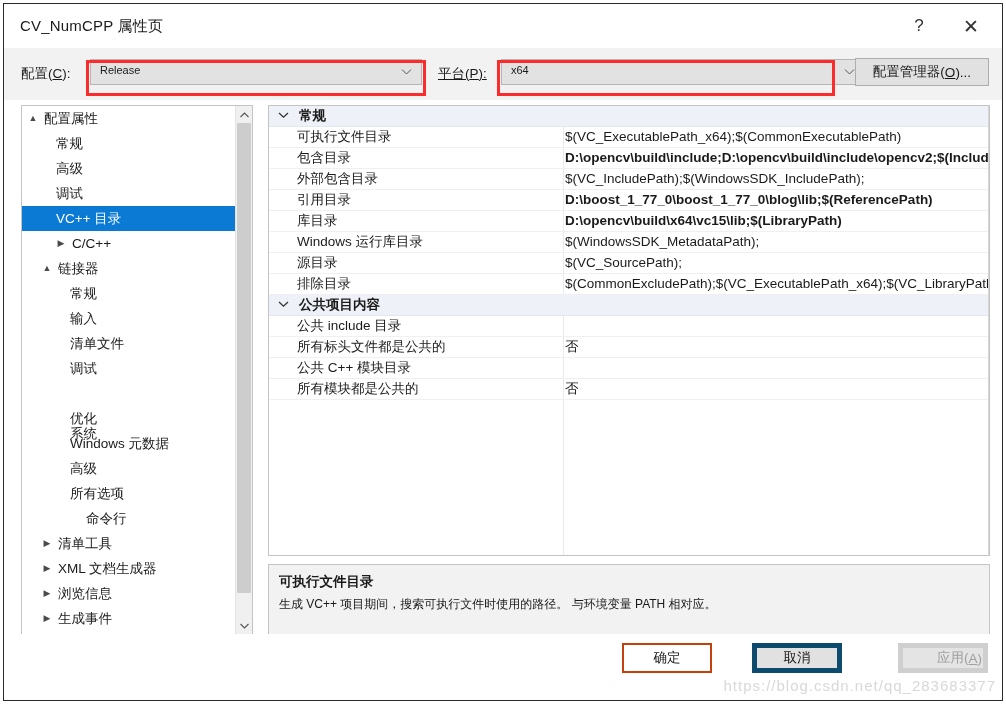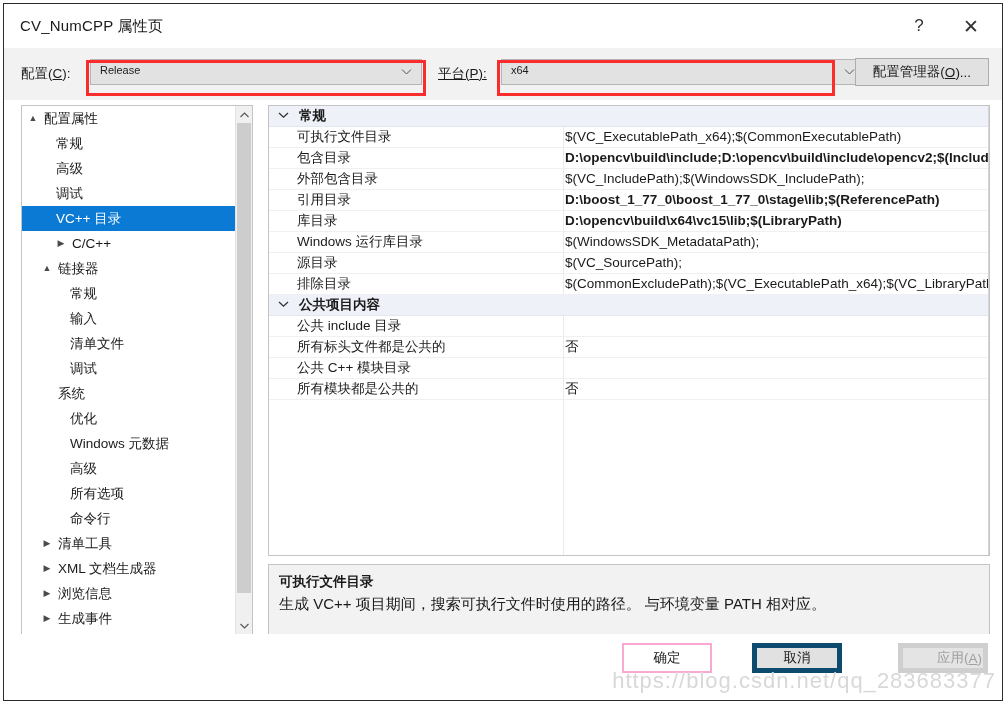--- a/index.html
+++ b/index.html
@@ -143,38 +143,38 @@
   
   #desc-panel{
     position:absolute;left:264px;top:560px;width:722px;height:71px;
     border:1px solid #c4c4c4;background:#f2f2f2;box-sizing:border-box;
   }
   #desc-title{
     position:absolute;left:10px;top:8px;font-size:13.5px;font-weight:bold;color:#1a1a1a;
   }
   #desc-body{
     position:absolute;left:10px;top:30px;right:10px;
-    font-size:15px;color:#1a1a1a;line-height:18px;
+    font-size:12px;color:#1a1a1a;line-height:18px;
   }
   
   #footer{position:absolute;left:0;right:0;bottom:0;height:66px;background:#ffffff;}
   .fbtn{
     position:absolute;top:9px;height:30px;width:90px;
     background:#e1e1e1;border:5px solid #0c4a6e;box-sizing:border-box;
     font-size:13.5px;color:#1a1a1a;
     display:flex;align-items:center;justify-content:center;
     font-family:"Liberation Sans",sans-serif;
   }
-  #ok-btn{right:290px;background:#ffffff;border:2px solid #f9a8d4;}
+  #ok-btn{right:290px;background:#ffffff;border:2px solid #c2410c;}
   #cancel-btn{right:160px;}
   #apply-btn{right:14px;color:#a0a0a0;border-color:#cfcfcf;background:#e4e4e4;padding-left:33px;}
   
   #watermark{
     position:absolute;left:0;right:6px;bottom:6px;text-align:right;
-    font-size:22px;color:#d8d8d8;letter-spacing:1px;
+    font-size:15px;color:#d8d8d8;letter-spacing:1px;
     font-family:"Liberation Sans",sans-serif;
     pointer-events:none;
   }
 </style>
 </head>
 <body>
 
 <div id="dialog">
 
   <div id="titlebar">
@@ -249,36 +249,36 @@
         <div class="tnode">
           <span class="tlabel" style="left: 48px;">输入</span>
         </div>
         <div class="tnode">
           <span class="tlabel" style="left: 48px;">清单文件</span>
         </div>
         <div class="tnode">
           <span class="tlabel" style="left: 48px;">调试</span>
         </div>
         <div class="tnode">
-          <span class="tlabel" style="left: 36px;">系统</span>
+          <span class="tlabel" style="left: 48px; margin-top: 40px;">系统</span>
         </div>
         <div class="tnode">
           <span class="tlabel" style="left: 48px;">优化</span>
         </div>
         <div class="tnode">
           <span class="tlabel" style="left: 48px;">Windows 元数据</span>
         </div>
         <div class="tnode">
           <span class="tlabel" style="left: 48px;">高级</span>
         </div>
         <div class="tnode">
           <span class="tlabel" style="left: 48px;">所有选项</span>
         </div>
         <div class="tnode">
-          <span class="tlabel" style="left: 48px;">命令行</span>
+          <span class="tlabel" style="left: 64px;">命令行</span>
         </div>
         <div class="tnode">
           <span class="glyph" style="left: 19px;">▶</span>
           <span class="tlabel" style="left: 36px;">清单工具</span>
         </div>
         <div class="tnode">
           <span class="glyph" style="left: 19px;">▶</span>
           <span class="tlabel" style="left: 36px;">XML 文档生成器</span>
         </div>
         <div class="tnode">
@@ -322,21 +322,21 @@
         <div class="grow">
           <span class="gname">包含目录</span>
           <span class="gval b">D:\opencv\build\include;D:\opencv\build\include\opencv2;$(IncludePath)</span>
         </div>
         <div class="grow">
           <span class="gname">外部包含目录</span>
           <span class="gval">$(VC_IncludePath);$(WindowsSDK_IncludePath);</span>
         </div>
         <div class="grow">
           <span class="gname">引用目录</span>
-          <span class="gval b">D:\boost_1_77_0\boost_1_77_0\stage\lib;$(ReferencePath)</span>
+          <span class="gval b">D:\boost_1_77_0\boost_1_77_0\blog\lib;$(ReferencePath)</span>
         </div>
         <div class="grow">
           <span class="gname">库目录</span>
           <span class="gval b">D:\opencv\build\x64\vc15\lib;$(LibraryPath)</span>
         </div>
         <div class="grow">
           <span class="gname">Windows 运行库目录</span>
           <span class="gval">$(WindowsSDK_MetadataPath);</span>
         </div>
         <div class="grow">

